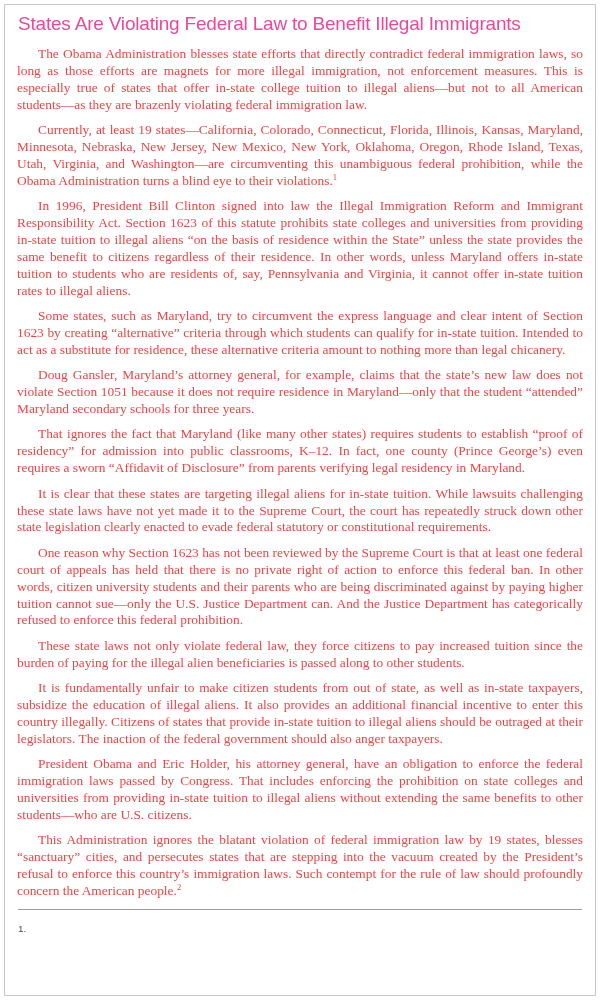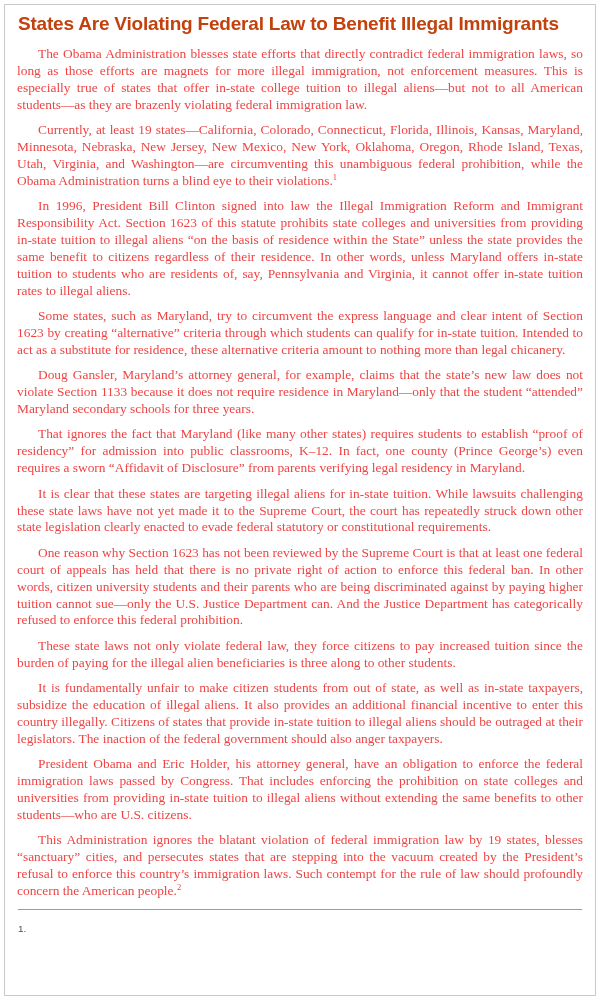--- a/index.html
+++ b/index.html
@@ -8,22 +8,22 @@
     position:relative; width:600px; height:1000px; background:#ffffff;
     overflow:hidden;
   }
   .frame {
     position:absolute; top:4px; left:4px; right:4px; bottom:4px;
     border:1px solid #c9c9c9; background:#ffffff;
     padding:7px 12px 0 12px; overflow:hidden;
   }
   .title {
     font-family:"Liberation Sans", sans-serif;
-    font-weight:bold; font-size:19px; line-height:1.2;
-    color:#c2410c; letter-spacing:-0.2px;
+    font-weight:normal; font-size:19px; line-height:1.2;
+    color:#ec4899; letter-spacing:-0.2px;
     margin:1px 0 10px 1px;
   }
   .body-copy { }
   .para {
     font-family:Liberation Serif, serif;
     font-size:13.4px; line-height:16.9px; color:#ef4444;
     text-align:justify; text-indent:21px;
     margin:0 0 8.5px 0;
   }
   .para sup {
@@ -49,25 +49,25 @@
 <div class="page">
   <div class="frame">
 
     <h1 class="title">States Are Violating Federal Law to Benefit Illegal Immigrants</h1>
 
     <div class="body-copy">
       <p class="para"><span>The Obama Administration blesses state efforts that directly contradict federal immigration laws, so long as those efforts are magnets for more illegal immigration, not enforcement measures. This is especially true of states that offer in-state college tuition to illegal aliens—but not to all American students—as they are brazenly violating federal immigration law.</span><sup></sup></p>
       <p class="para"><span>Currently, at least 19 states—California, Colorado, Connecticut, Florida, Illinois, Kansas, Maryland, Minnesota, Nebraska, New Jersey, New Mexico, New York, Oklahoma, Oregon, Rhode Island, Texas, Utah, Virginia, and Washington—are circumventing this unambiguous federal prohibition, while the Obama Administration turns a blind eye to their violations.</span><sup>1</sup></p>
       <p class="para"><span>In 1996, President Bill Clinton signed into law the Illegal Immigration Reform and Immigrant Responsibility Act. Section 1623 of this statute prohibits state colleges and universities from providing in-state tuition to illegal aliens “on the basis of residence within the State” unless the state provides the same benefit to citizens regardless of their residence. In other words, unless Maryland offers in-state tuition to students who are residents of, say, Pennsylvania and Virginia, it cannot offer in-state tuition rates to illegal aliens.</span><sup></sup></p>
       <p class="para"><span>Some states, such as Maryland, try to circumvent the express language and clear intent of Section 1623 by creating “alternative” criteria through which students can qualify for in-state tuition. Intended to act as a substitute for residence, these alternative criteria amount to nothing more than legal chicanery.</span><sup></sup></p>
-      <p class="para"><span>Doug Gansler, Maryland’s attorney general, for example, claims that the state’s new law does not violate Section 1133 because it does not require residence in Maryland—only that the student “attended” Maryland secondary schools for three years.</span><sup></sup></p>
+      <p class="para"><span>Doug Gansler, Maryland’s attorney general, for example, claims that the state’s new law does not violate Section 1051 because it does not require residence in Maryland—only that the student “attended” Maryland secondary schools for three years.</span><sup></sup></p>
       <p class="para"><span>That ignores the fact that Maryland (like many other states) requires students to establish “proof of residency” for admission into public classrooms, K–12. In fact, one county (Prince George’s) even requires a sworn “Affidavit of Disclosure” from parents verifying legal residency in Maryland.</span><sup></sup></p>
       <p class="para"><span>It is clear that these states are targeting illegal aliens for in-state tuition. While lawsuits challenging these state laws have not yet made it to the Supreme Court, the court has repeatedly struck down other state legislation clearly enacted to evade federal statutory or constitutional requirements.</span><sup></sup></p>
       <p class="para"><span>One reason why Section 1623 has not been reviewed by the Supreme Court is that at least one federal court of appeals has held that there is no private right of action to enforce this federal ban. In other words, citizen university students and their parents who are being discriminated against by paying higher tuition cannot sue—only the U.S. Justice Department can. And the Justice Department has categorically refused to enforce this federal prohibition.</span><sup></sup></p>
-      <p class="para"><span>These state laws not only violate federal law, they force citizens to pay increased tuition since the burden of paying for the illegal alien beneficiaries is three along to other students.</span><sup></sup></p>
+      <p class="para"><span>These state laws not only violate federal law, they force citizens to pay increased tuition since the burden of paying for the illegal alien beneficiaries is passed along to other students.</span><sup></sup></p>
       <p class="para"><span>It is fundamentally unfair to make citizen students from out of state, as well as in-state taxpayers, subsidize the education of illegal aliens. It also provides an additional financial incentive to enter this country illegally. Citizens of states that provide in-state tuition to illegal aliens should be outraged at their legislators. The inaction of the federal government should also anger taxpayers.</span><sup></sup></p>
       <p class="para"><span>President Obama and Eric Holder, his attorney general, have an obligation to enforce the federal immigration laws passed by Congress. That includes enforcing the prohibition on state colleges and universities from providing in-state tuition to illegal aliens without extending the same benefits to other students—who are U.S. citizens.</span><sup></sup></p>
       <p class="para"><span>This Administration ignores the blatant violation of federal immigration law by 19 states, blesses “sanctuary” cities, and persecutes states that are stepping into the vacuum created by the President’s refusal to enforce this country’s immigration laws. Such contempt for the rule of law should profoundly concern the American people.</span><sup>2</sup></p>
     </div>
 
     <hr class="divider">
 
     <div class="footnotes">
       <div class="footnote">
         <span class="fn-num">1.</span>

